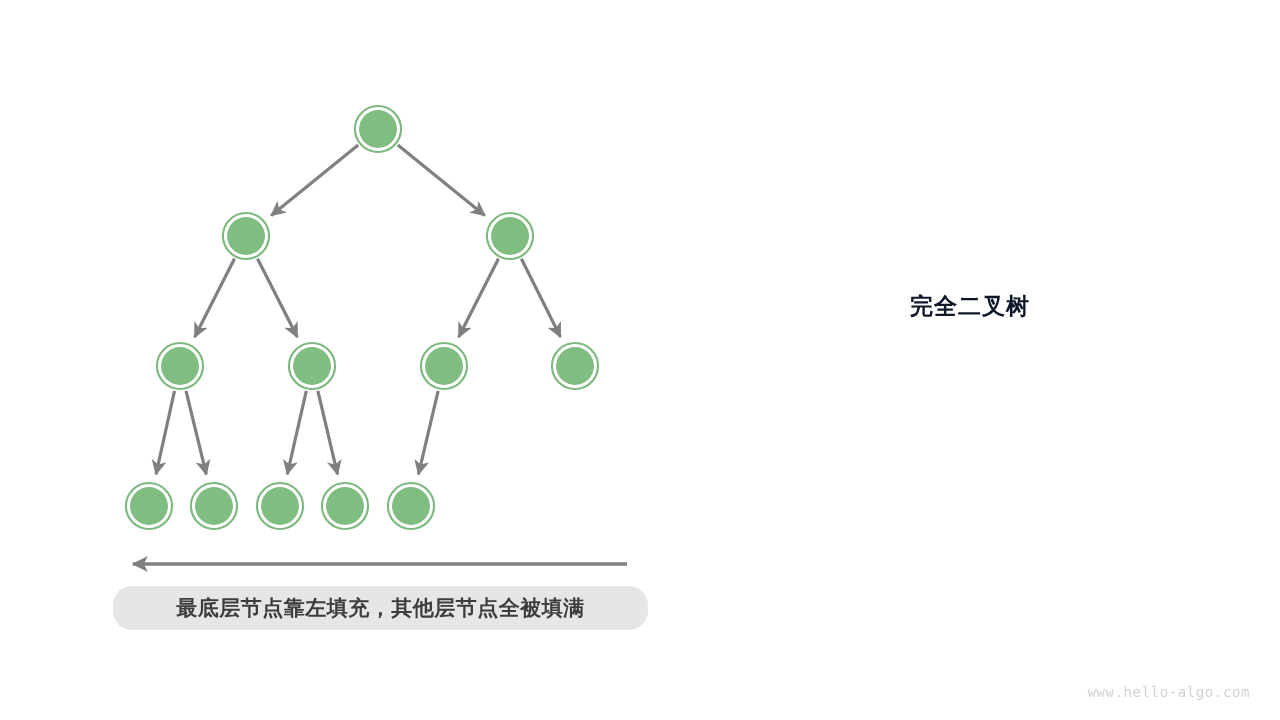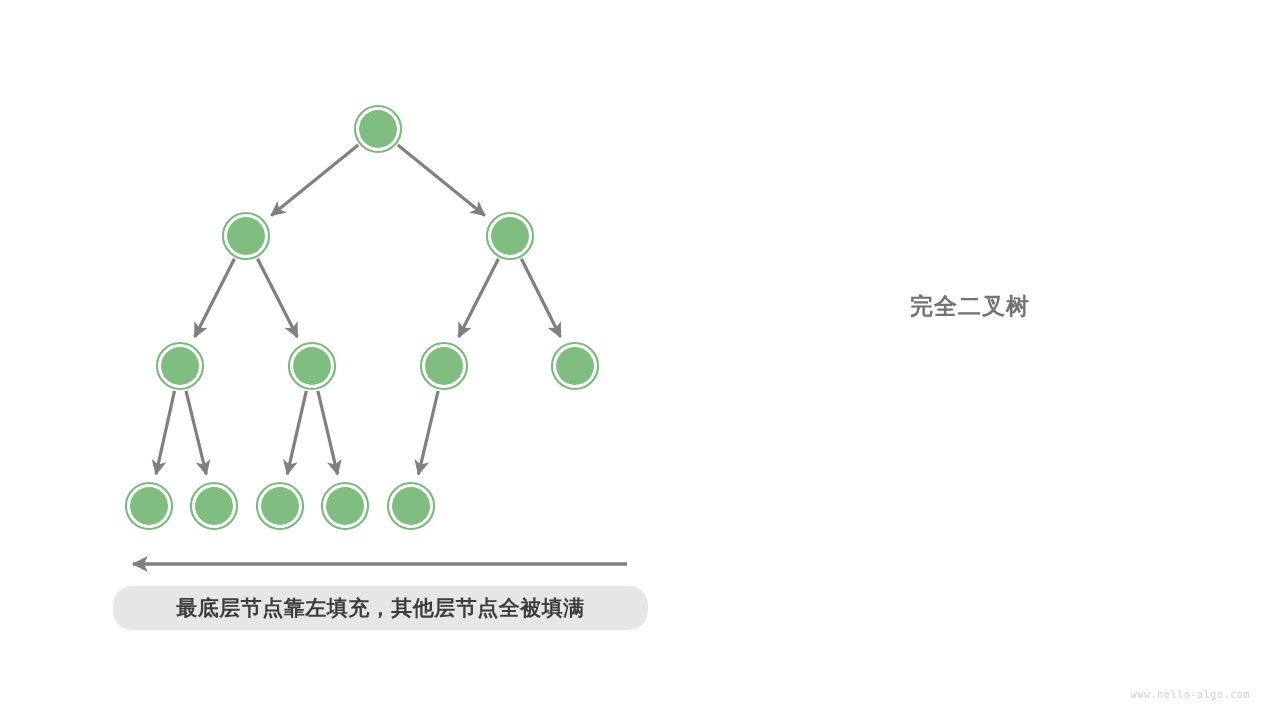--- a/index.html
+++ b/index.html
@@ -27,21 +27,21 @@
     position: absolute;
     left: 780px;
     top: 290px;
     width: 380px;
     text-align: center;
   }
   .legend-title {
     font-family: "Liberation Sans", "DejaVu Sans", sans-serif;
     font-size: 23px;
     font-weight: bold;
-    color: #737373;
+    color: #0f172a;
     letter-spacing: 1px;
     line-height: 32px;
   }
   .legend-subtitle {
     font-family: "DejaVu Sans Mono", "Liberation Mono", monospace;
     font-size: 21px;
     color: #2f2f2f;
     margin-top: 19px;
     line-height: 26px;
     letter-spacing: 0px;
@@ -66,21 +66,21 @@
     color: #3d3d3d;
     letter-spacing: 0.5px;
     white-space: nowrap;
   }
 
   .watermark {
     position: absolute;
     right: 30px;
     bottom: 20px;
     font-family: "DejaVu Sans Mono", "Liberation Mono", monospace;
-    font-size: 10px;
+    font-size: 14px;
     color: #d2d2d2;
     letter-spacing: 0.6px;
   }
 </style>
 </head>
 <body>
 
 <svg id="tree-canvas" viewBox="0 0 1280 720">
   <defs>
     <marker id="arrowhead" markerWidth="5.2" markerHeight="5.2" refX="4.4" refY="2.6" orient="auto" markerUnits="strokeWidth">

